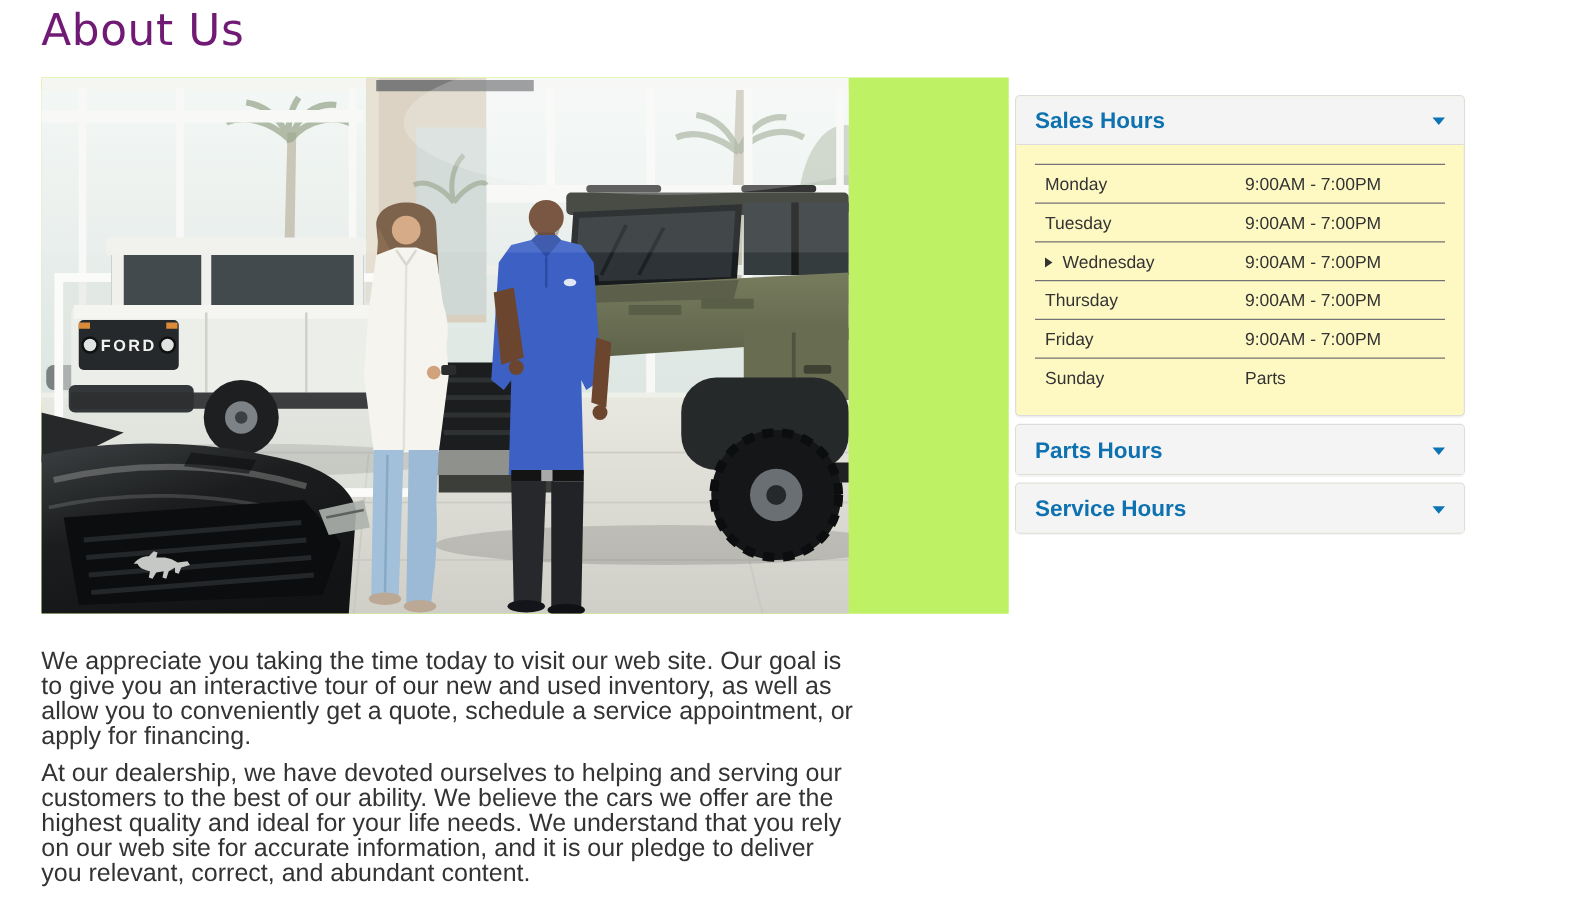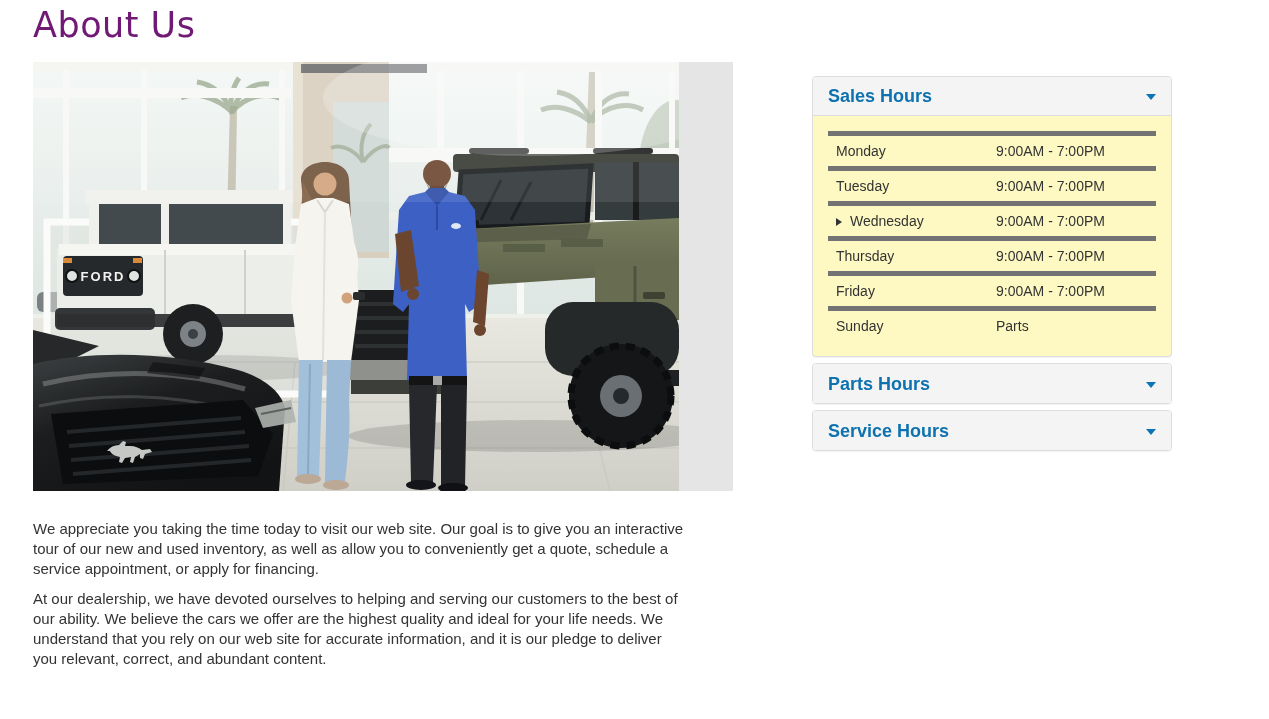--- a/index.html
+++ b/index.html
@@ -21,28 +21,28 @@
     font-family: "DejaVu Sans", sans-serif;
     font-size: 35px;
     font-weight: normal;
     letter-spacing: 0.5px;
     color: #701a75;
     padding-top: 5px;
     line-height: 40px;
   }
   figure.photo {
     margin-top: 17px;
-    width: 700px; height: 429px;
+    width: 774px; height: 429px;
     overflow: hidden;
-    background: #e5e5e5;
+    background: #bef264;
   }
   figure.photo svg { display: block; }
   .about-text { margin-top: 28px; width: 655px; }
   .about-text p {
-    font-size: 15px;
+    font-size: 20px;
     line-height: 20px;
     color: #333333;
     margin-bottom: 10px;
   }
 
   
   .right-col {
     position: absolute;
     left: 812px; top: 76px;
     width: 360px;
@@ -79,21 +79,21 @@
     margin-top: 2px;
   }
   .panel-body { padding: 15px; }
   table.hours-table {
     width: 100%;
     border-collapse: collapse;
     font-size: 14px;
     color: #333333;
   }
   table.hours-table td {
-    border-top: 5px solid #737373;
+    border-top: 1px solid #737373;
     padding: 5px 8px;
     line-height: 20px;
   }
   table.hours-table td.day { width: 160px; }
   .today-marker {
     display: inline-block;
     width: 0; height: 0;
     border-top: 4px solid transparent;
     border-bottom: 4px solid transparent;
     border-left: 6px solid #333333;

